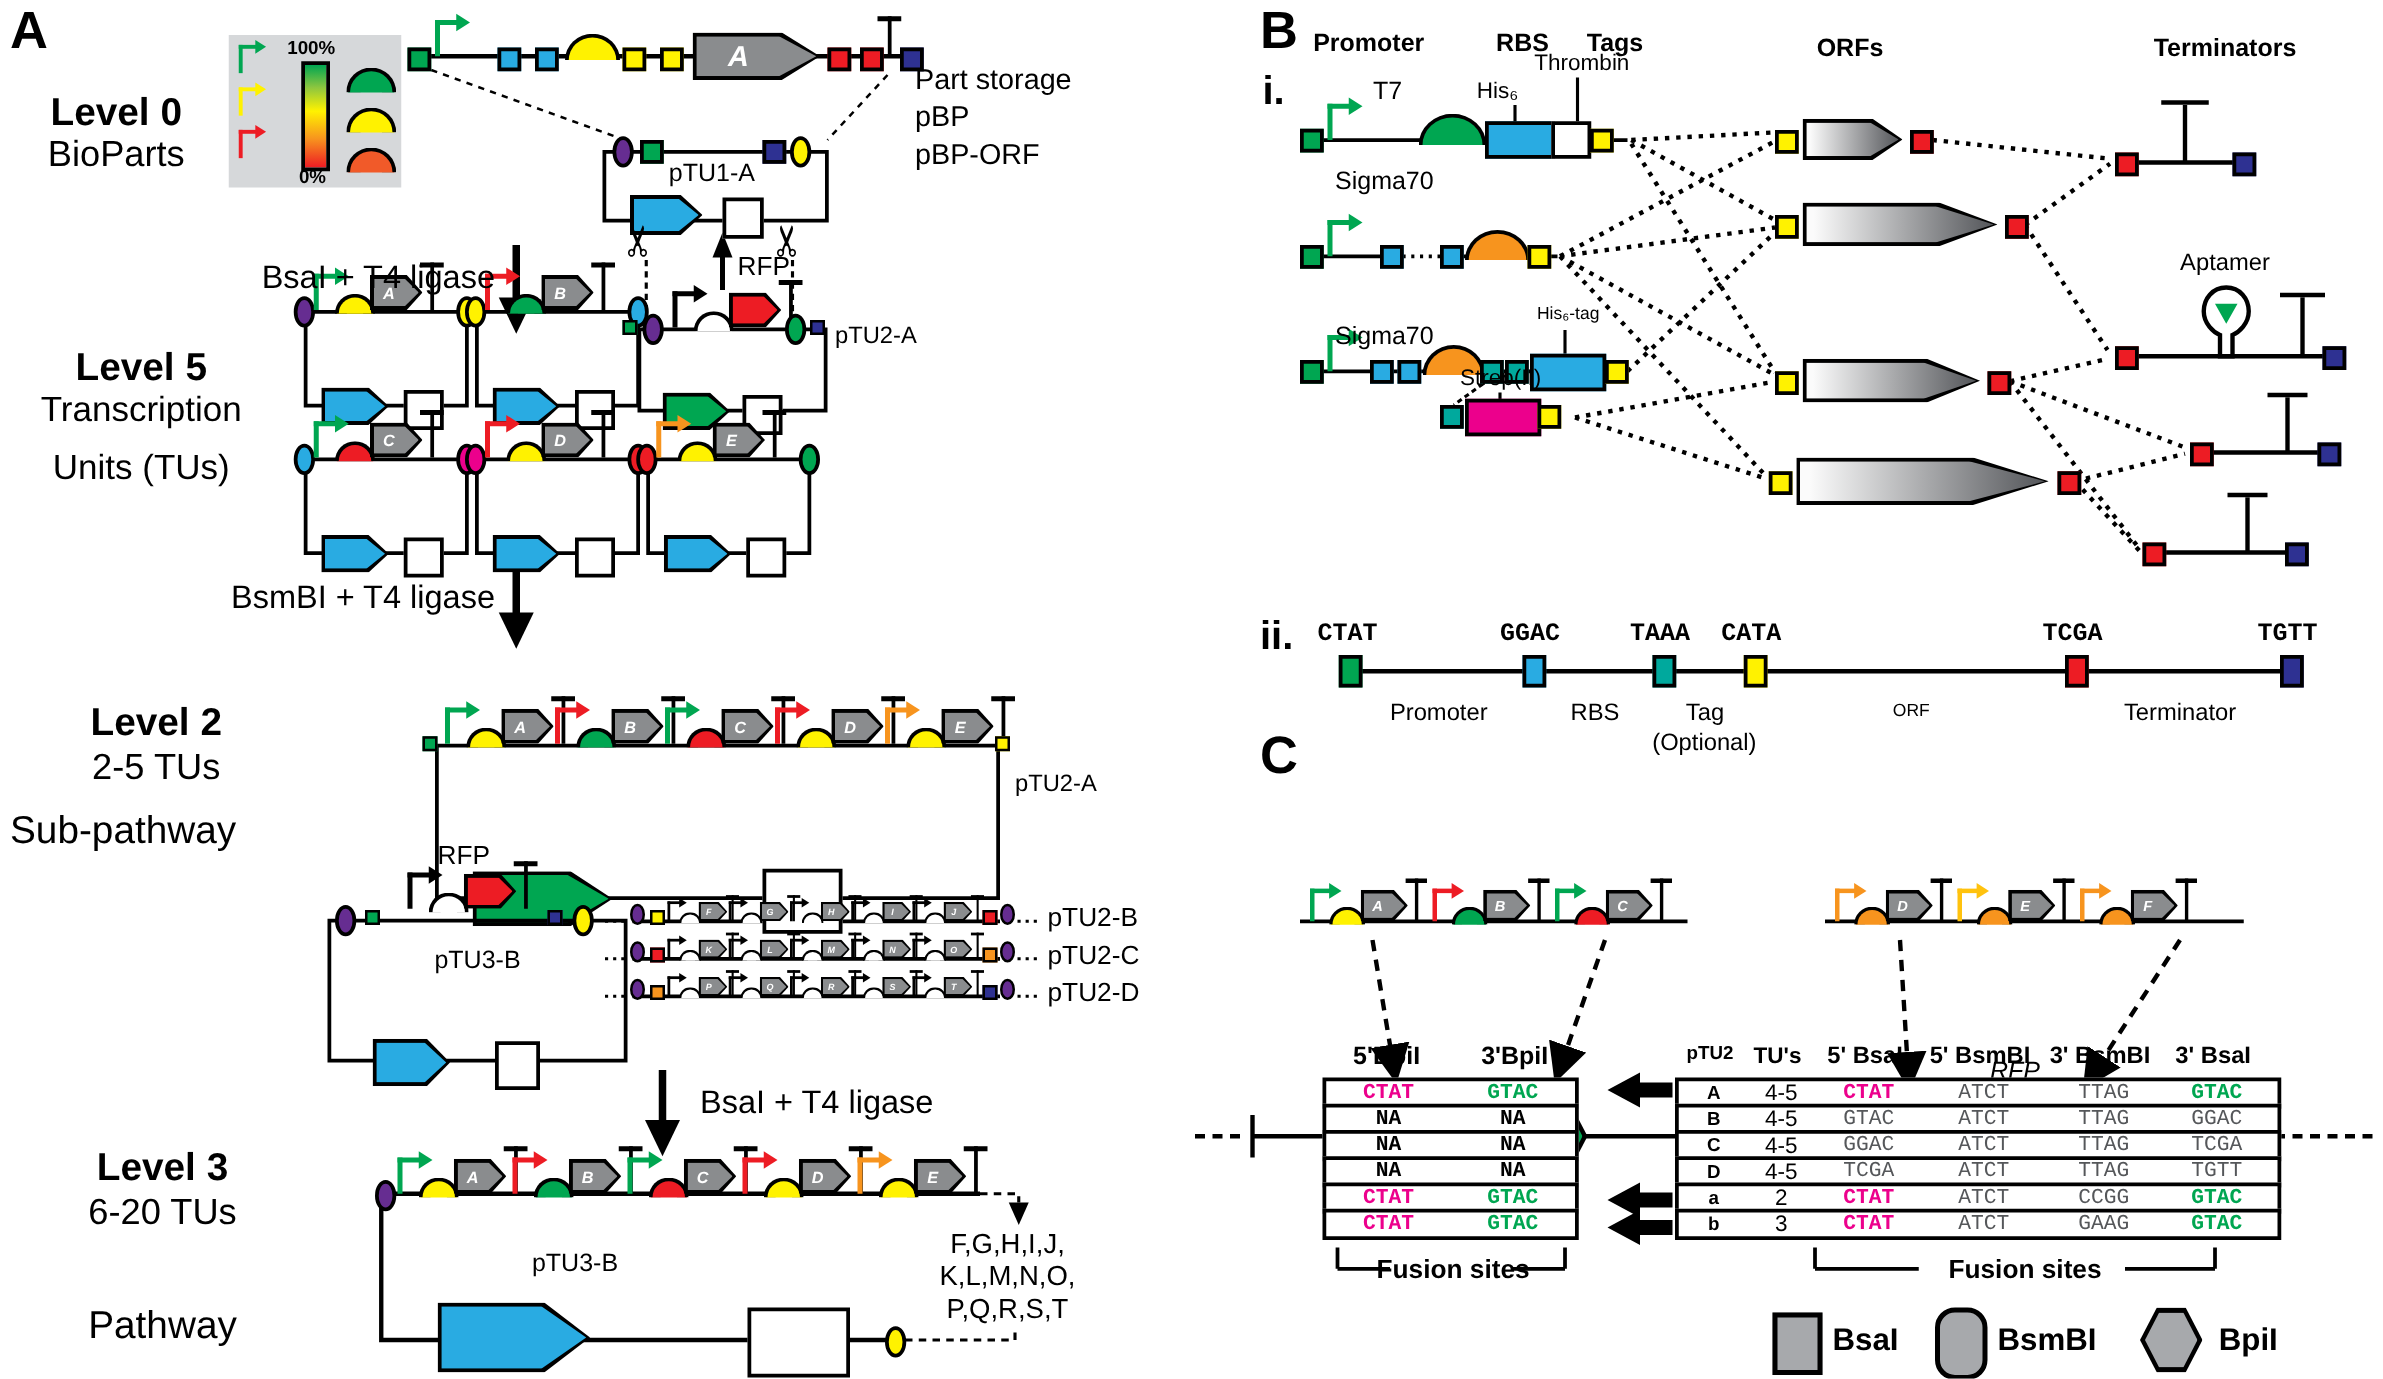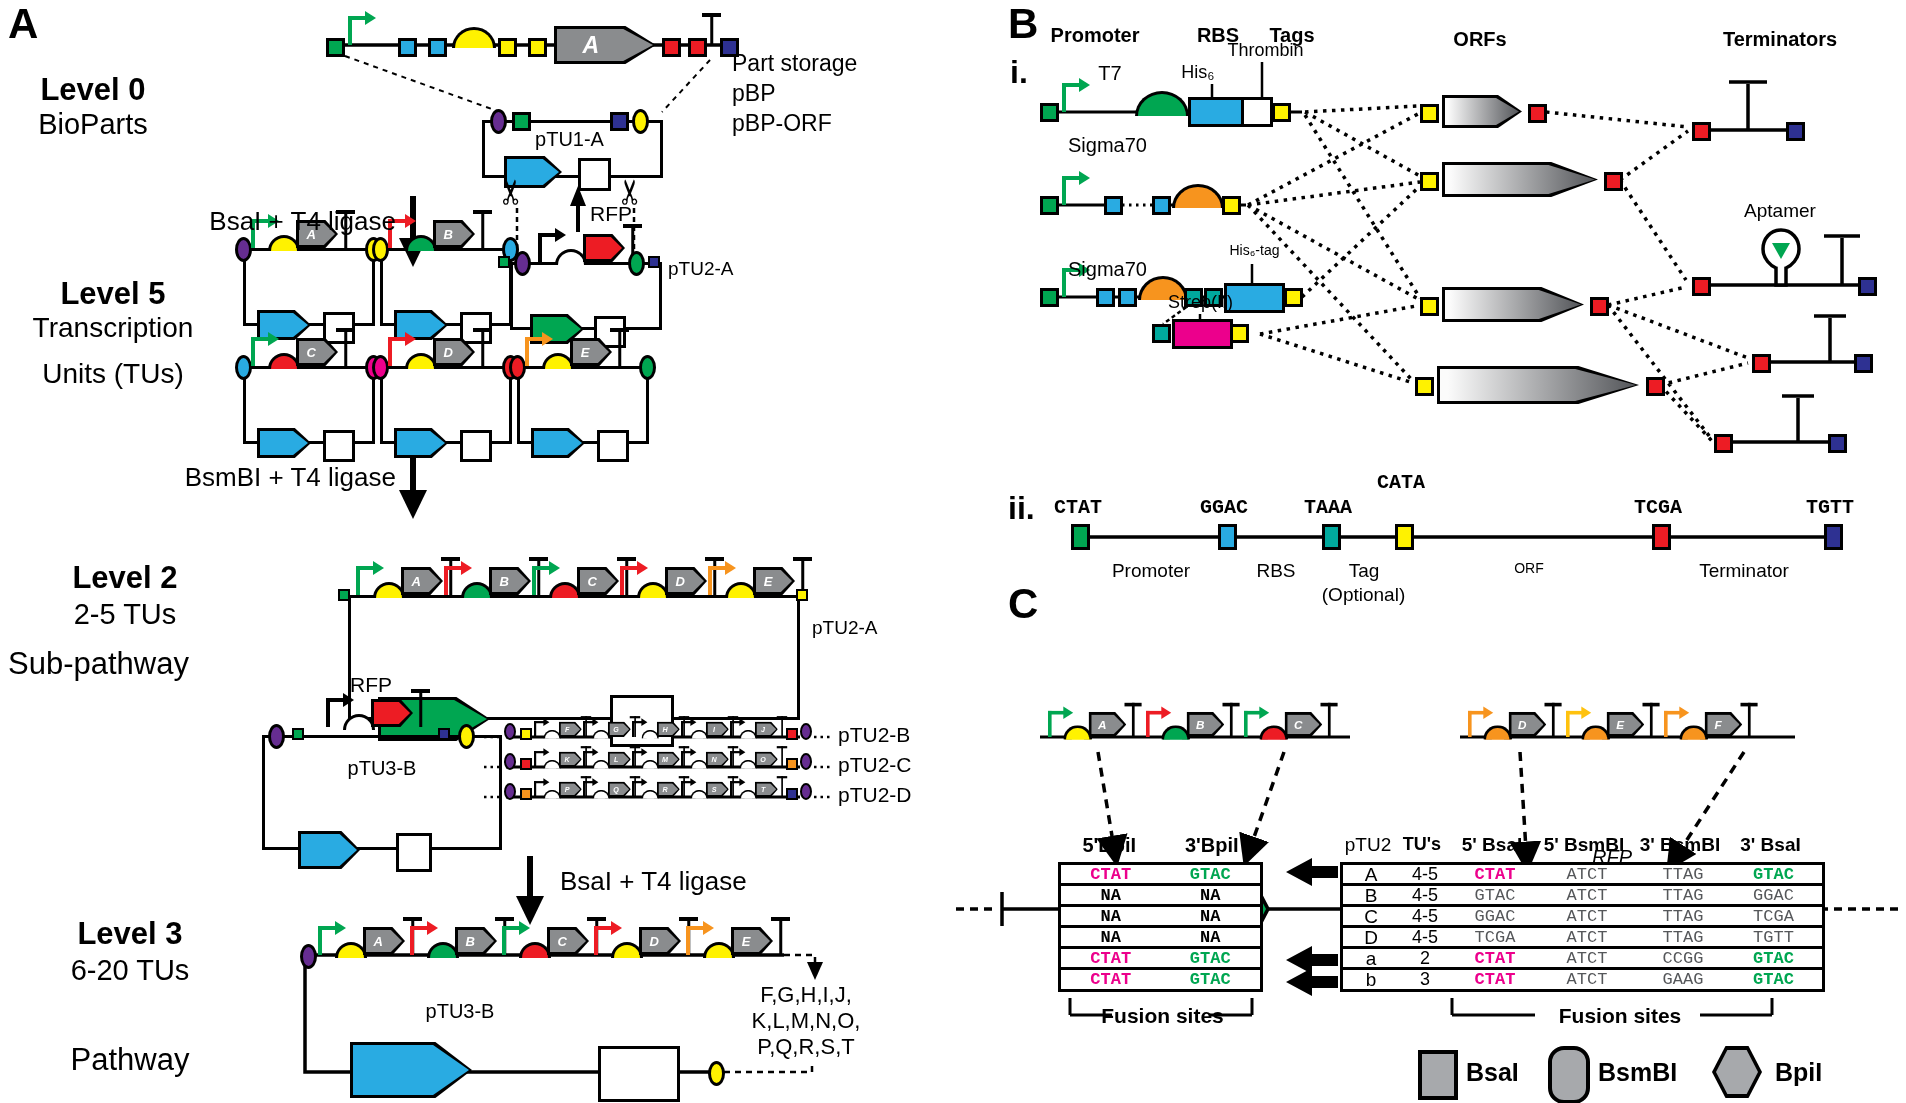--- a/index.html
+++ b/index.html
@@ -43,21 +43,21 @@
 .m8{transform:scale(.8)}
 .m9{transform:scale(.9)}
 .plas{position:absolute;z-index:1}
 .seq{font-family:"Liberation Mono","DejaVu Sans Mono",monospace;font-weight:bold;font-size:17px}
 .gry{color:#55575a;font-weight:normal}
 .mag{color:#EC008C}
 .grn{color:#00A651}
 .trow{position:relative;height:19px;border:3.5px solid #000;margin-bottom:-4px;display:flex;align-items:center;background:#fff;z-index:1}
 .cell{text-align:center}
 .lt .cell{flex:0 0 50%}
-.rt .c0{flex:0 0 56px;font-weight:normal;font-size:19px;font-family:"Liberation Sans",sans-serif}
+.rt .c0{flex:0 0 56px;font-weight:bold;font-size:15px;font-family:"Liberation Sans",sans-serif}
 .rt .c1{flex:0 0 52px;font-size:18px;font-family:"Liberation Sans",sans-serif}
 .rt .c2{flex:0 0 88px}.rt .c3{flex:0 0 96px}.rt .c4{flex:0 0 96px}.rt .c5{flex:0 0 85px}
 .thead{position:absolute;display:flex;font-weight:bold;font-size:19px;z-index:2}
 .scis{position:absolute;font-size:34px;transform:rotate(-90deg);z-index:2}
 </style>
 </head>
 <body>
 
 <div id="c">
 
@@ -109,20 +109,37 @@
 <path d="M1002,909 H1448 M1002,892 V926 M1448,892 V926 M1730,909 H1788 M1788,892 V926" stroke="#000" stroke-width="3.5" fill="none"></path>
 <path d="M1792,909 H1898" stroke="#000" stroke-width="3.5" stroke-dasharray="8 6" fill="none"></path>
 <polygon points="1338,866 1312,866 1312,858 1286,872 1312,886 1312,878 1338,878" fill="#000"></polygon>
 <polygon points="1338,954 1312,954 1312,946 1286,960 1312,974 1312,966 1338,966" fill="#000"></polygon>
 <polygon points="1338,976 1312,976 1312,968 1286,982 1312,996 1312,988 1338,988" fill="#000"></polygon>
 <path d="M1070,998 V1015 M1070,1015 H1112 M1252,998 V1015 M1252,1015 H1210 M1452,998 V1015 M1452,1015 H1535 M1772,998 V1015 M1772,1015 H1700" stroke="#000" stroke-width="3" fill="none"></path>
 </svg>
 
 <span class="t b" style="left:8px;top:0;font-size:42px">A</span>
 
+<div class="t" style="left:183px;top:28px;width:138px;height:122px;background:#D6D8DA;z-index:1">
+  <span class="prom" style="--c:#00A651;left:8px;top:4px;transform:scale(.78);transform-origin:0 0">
+        <i></i>
+      </span>
+  <span class="prom" style="--c:#FFF200;left:8px;top:38px;transform:scale(.78);transform-origin:0 0">
+        <i></i>
+      </span>
+  <span class="prom" style="--c:#ED1C24;left:8px;top:72px;transform:scale(.78);transform-origin:0 0">
+        <i></i>
+      </span>
+  <span class="t b c" style="left:38px;top:2px;width:56px;font-size:15px">100%</span>
+  <div style="position:absolute;left:58px;top:21px;width:17px;height:82px;border:3px solid #000;background:linear-gradient(180deg,#00A651,#8DC63F 22%,#FFF200 45%,#F7941E 72%,#ED1C24)"></div>
+  <span class="t b c" style="left:44px;top:105px;width:46px;font-size:15px">0%</span>
+  <span class="rbs" style="--c:#00A651;left:94px;top:26px;width:34px;height:17px"></span>
+  <span class="rbs" style="--c:#FFF200;left:94px;top:58px;width:34px;height:17px"></span>
+  <span class="rbs" style="--c:#F15A29;left:94px;top:90px;width:34px;height:17px"></span>
+</div>
 
 <span class="t b c" style="left:8px;top:72px;width:170px;font-size:31px">Level 0</span>
 <span class="t c" style="left:8px;top:108px;width:170px;font-size:29px">BioParts</span>
 
 <span class="sq" style="--c:#00A651;left:326px;top:38px"></span>
 <span class="prom" style="--c:#00A651;left:348px;top:11px">
       <i></i>
     </span>
 <span class="sq" style="--c:#29ABE2;left:398px;top:38px"></span>
 <span class="sq" style="--c:#29ABE2;left:428px;top:38px"></span>
@@ -763,21 +780,21 @@
 <span class="sq" style="--c:#2E3192;left:1858px;top:277px"></span>
 <span class="sq" style="--c:#ED1C24;left:1752px;top:354px"></span>
 <span class="sq" style="--c:#2E3192;left:1854px;top:354px"></span>
 <span class="sq" style="--c:#ED1C24;left:1714px;top:434px"></span>
 <span class="sq" style="--c:#2E3192;left:1828px;top:434px"></span>
 
 <span class="t b" style="left:1008px;top:490px;font-size:32px">ii.</span>
 <span class="t b c seq" style="left:1038px;top:496px;width:80px;font-size:20px">CTAT</span>
 <span class="t b c seq" style="left:1184px;top:496px;width:80px;font-size:20px">GGAC</span>
 <span class="t b c seq" style="left:1288px;top:496px;width:80px;font-size:20px">TAAA</span>
-<span class="t b c seq" style="left:1361px;top:471px;width:80px;font-size:20px">CATA</span>
+<span class="t b c seq" style="left:1361px;top:496px;width:80px;font-size:20px">CATA</span>
 <span class="t b c seq" style="left:1618px;top:496px;width:80px;font-size:20px">TCGA</span>
 <span class="t b c seq" style="left:1790px;top:496px;width:80px;font-size:20px">TGTT</span>
 <span class="sqt" style="--c:#00A651;left:1071px;top:524px"></span>
 <span class="sqt" style="--c:#29ABE2;left:1218px;top:524px"></span>
 <span class="sqt" style="--c:#00A99D;left:1322px;top:524px"></span>
 <span class="sqt" style="--c:#FFF200;left:1395px;top:524px"></span>
 <span class="sqt" style="--c:#ED1C24;left:1652px;top:524px"></span>
 <span class="sqt" style="--c:#2E3192;left:1824px;top:524px"></span>
 <span class="t c" style="left:1101px;top:560px;width:100px;font-size:19px">Promoter</span>
 <span class="t c" style="left:1246px;top:560px;width:60px;font-size:19px">RBS</span>

